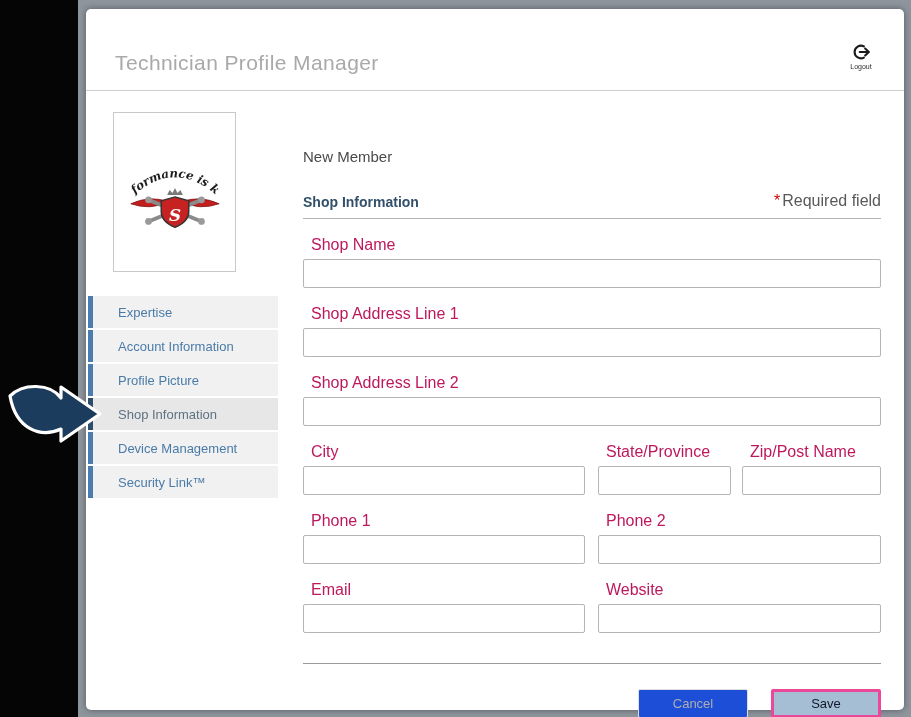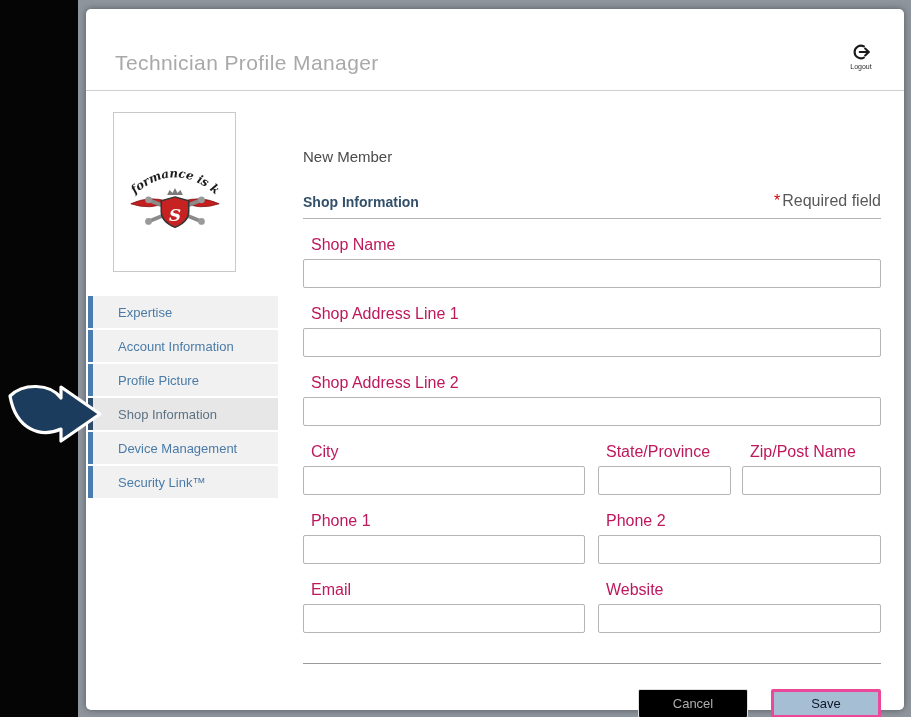--- a/index.html
+++ b/index.html
@@ -61,21 +61,21 @@
     width:100%;height:29px;border:1px solid #b5b5b5;border-radius:2px;
     box-sizing:border-box;font-size:13px;padding:0 8px;background:#fff;outline:none;
     font-family:"Liberation Sans", sans-serif;
   }
   .actions-divider{margin-top:30px;border-top:1px solid #9a9a9a;height:0;}
   .actions{margin-top:25px;display:flex;justify-content:flex-end;}
   .btn{
     width:110px;height:29px;font-size:13px;border-radius:2px;cursor:pointer;
     font-family:"Liberation Sans", sans-serif;
   }
-  .btn-cancel{background:#000000;border:1px solid #dedede;color:#aeaeae;margin-right:15px;}
+  .btn-cancel{background:#1d4ed8;border:1px solid #dedede;color:#aeaeae;margin-right:15px;}
   .btn-save{background:#a6bed3;border:3px solid #ec4899;color:#0f172a;margin-left:8px;}
   
   .arrow-annotation{position:absolute;left:3px;top:380px;width:101px;height:68px;z-index:10;}
 </style>
 </head>
 <body>
 
 <div class="black-strip"></div>
 
 <div class="card">

